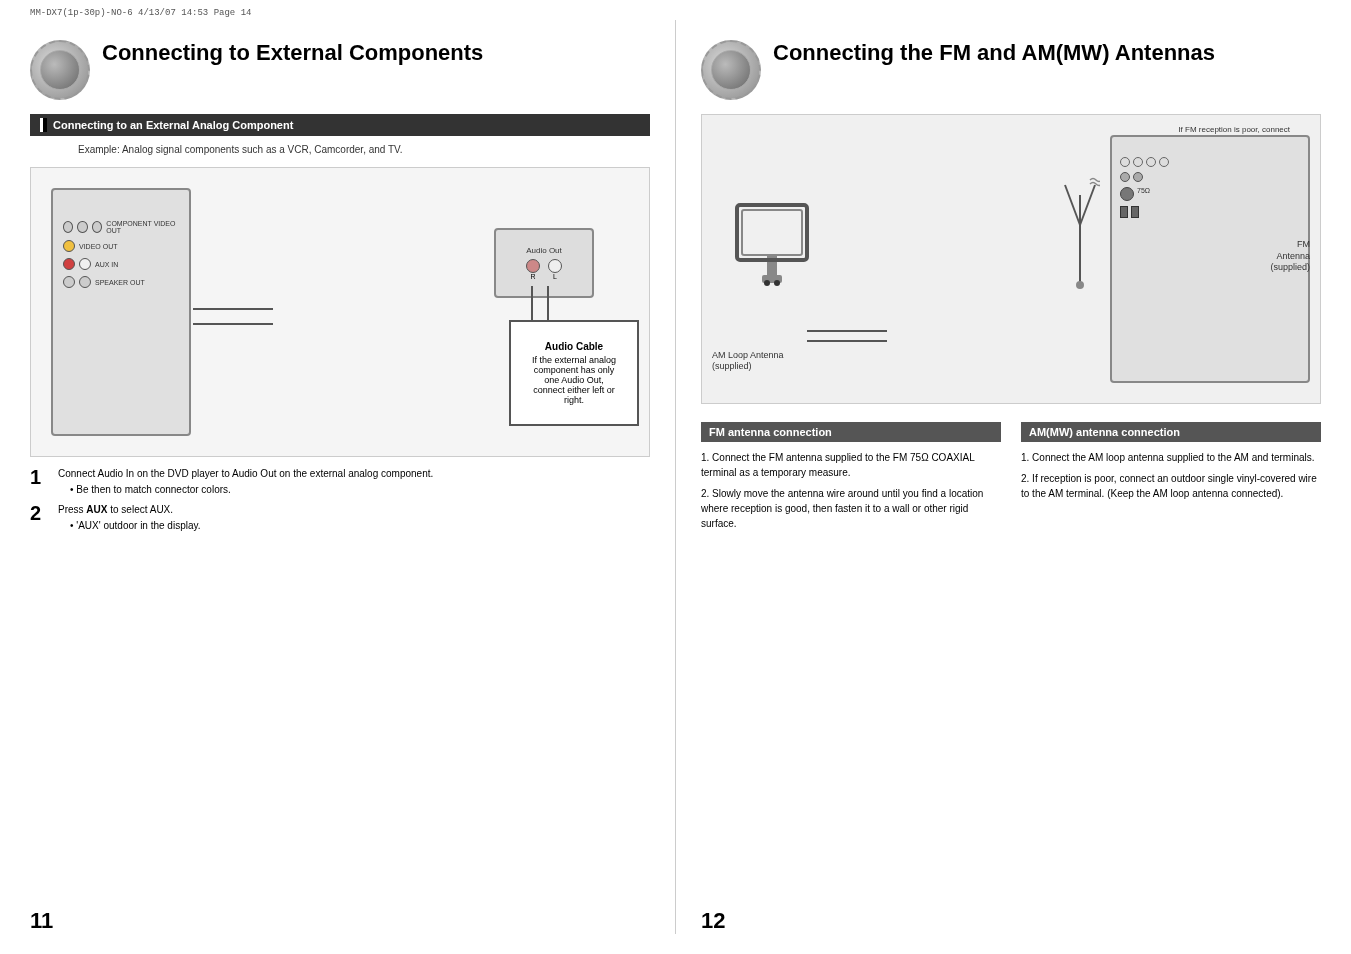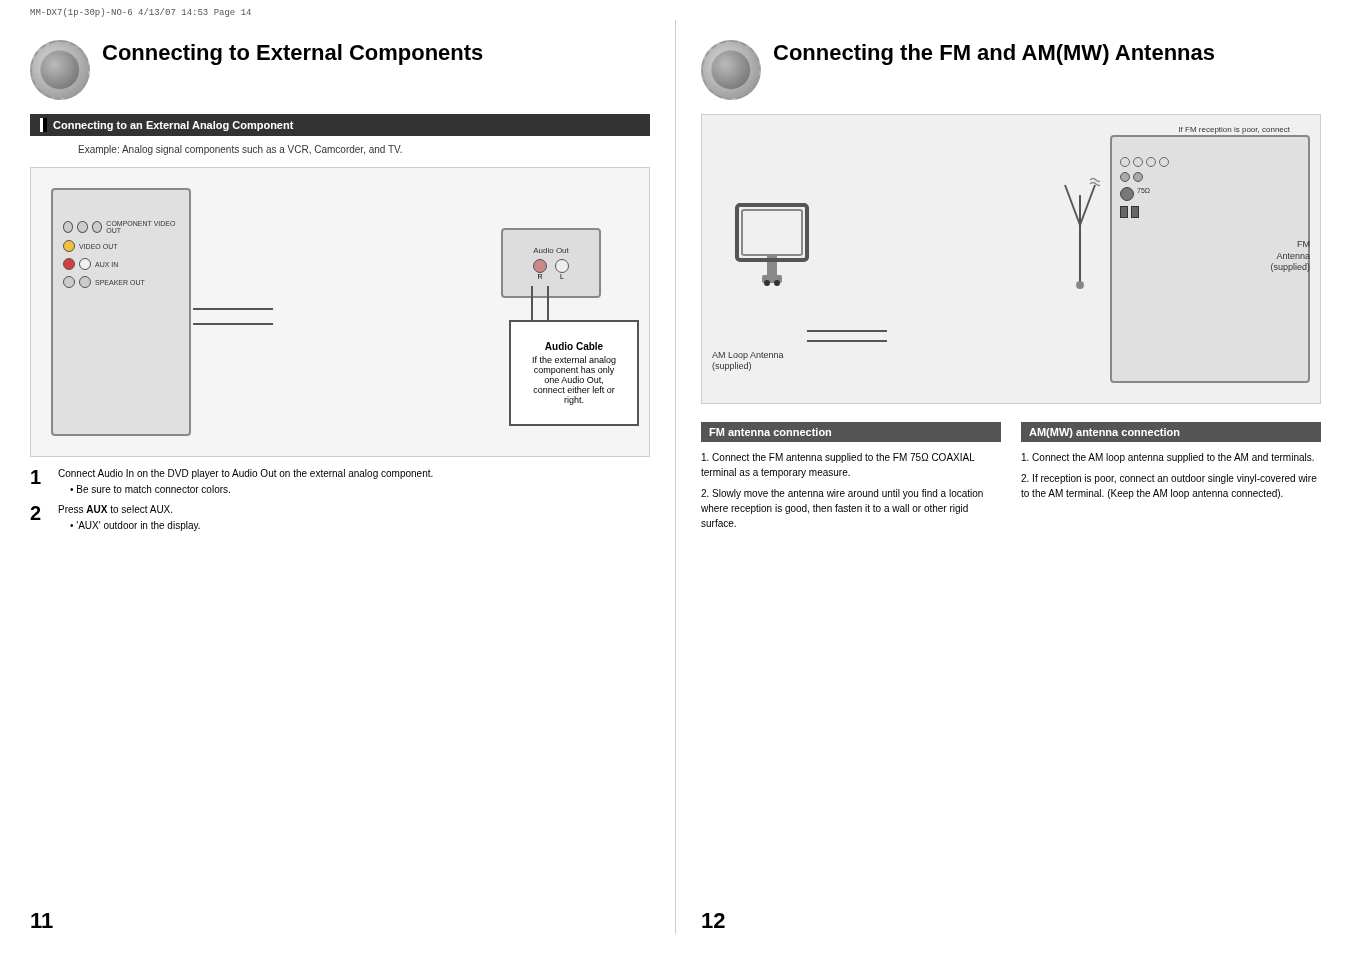--- a/index.html
+++ b/index.html
@@ -185,21 +185,21 @@
     .connector-dot.white { background: #f0f0f0; }
 
     .connector-label {
       font-size: 7px;
       color: #333;
     }
 
     
     .ext-component {
       position: absolute;
-      right: 48px;
+      right: 55px;
       top: 60px;
       width: 100px;
       height: 70px;
       border: 2px solid #888;
       background: #ddd;
       border-radius: 4px;
       display: flex;
       flex-direction: column;
       align-items: center;
       justify-content: center;
@@ -437,21 +437,21 @@
         <div class="callout-title">Audio Cable</div>
         <div style="font-size:9px;">If the external analog component has only one Audio Out, connect either left or right.</div>
       </div>
 
     </div>
 
     <div class="step-item">
       <div class="step-number">1</div>
       <div>
         <div class="step-content">Connect Audio In on the DVD player to Audio Out on the external analog component.</div>
-        <div class="step-bullet">• Be sure to match connector colors.</div>
+        <div class="step-bullet">• Be then to match connector colors.</div>
       </div>
     </div>
 
     <div class="step-item">
       <div class="step-number">2</div>
       <div>
         <div class="step-content">
           Press <strong>AUX</strong> to select AUX.
         </div>
         <div class="step-bullet">• 'AUX' outdoor in the display.</div>

